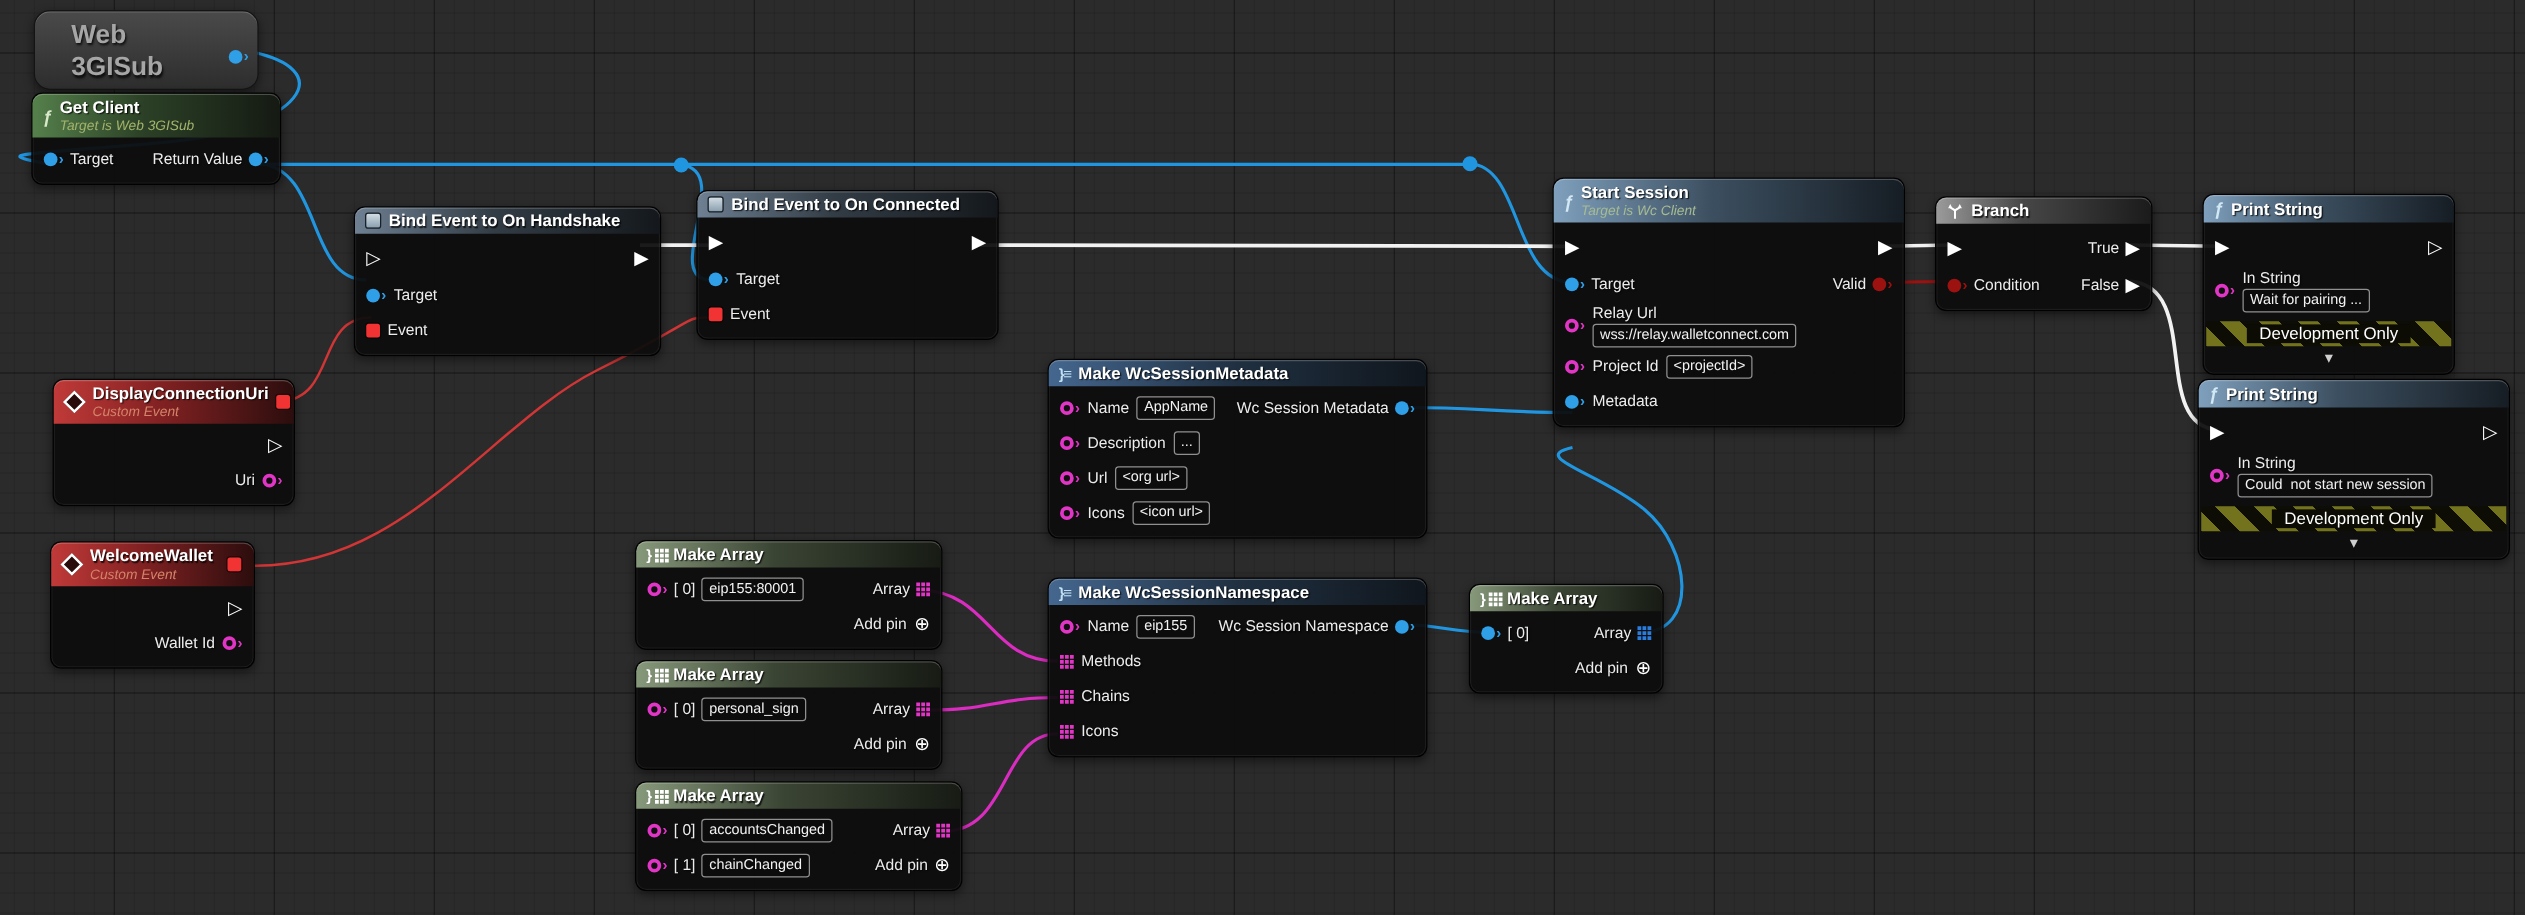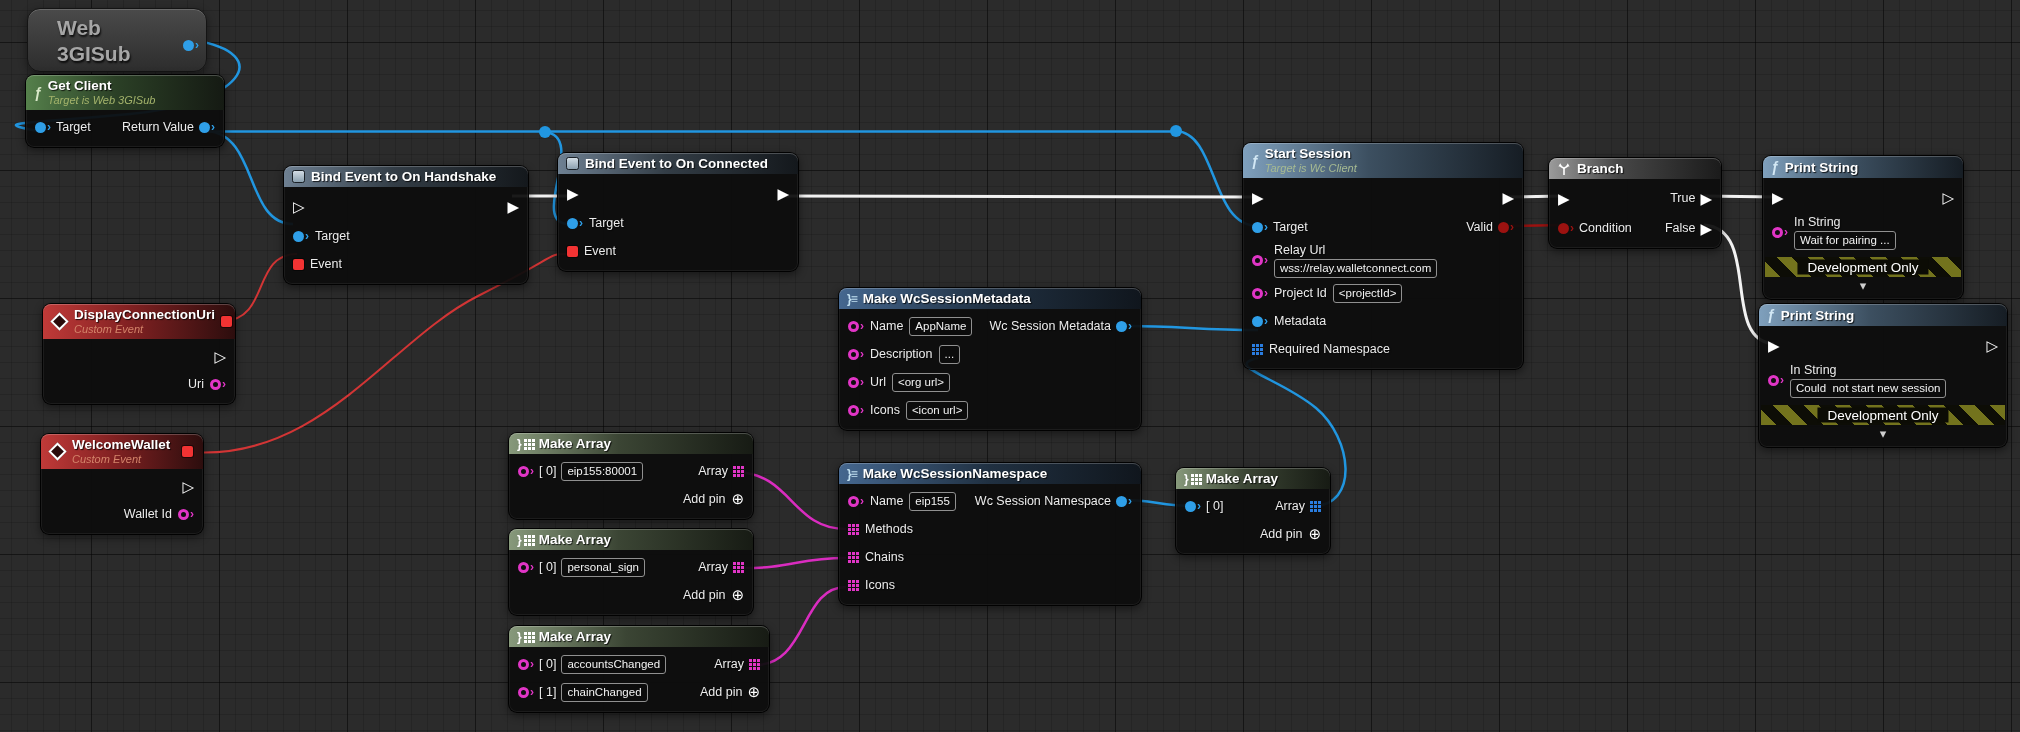--- a/index.html
+++ b/index.html
@@ -220,24 +220,20 @@
       <span class="lbl">Project Id</span>
       <span class="field">&lt;projectId&gt;</span>
     </div>
     <div class="row">
       <span class="pin">
         <span class="pc f obj"></span>
         <span class="chev obj">›</span>
       </span>
       <span class="lbl">Metadata</span>
     </div>
-    <div class="row">
-      <span class="pgrid" style="color:#2a7de0"></span>
-      <span class="lbl">Required Namespace</span>
-    </div>
   </div>
 </div>
 
 <div class="node" style="left:1548px;top:157px;width:172px;">
   <div class="hdr hdr-gray">
     <svg width="14" height="14" viewBox="0 0 14 14">
       <path d="M7 13 L7 7 M7 7 C7 5 4.5 5.5 3.5 4 M7 7 C7 5 9.5 5.5 10.5 4" stroke="#fff" stroke-width="1.6" fill="none"></path>
       <path d="M1.5 4.5 L5 4.5 L3.2 1.2 Z" fill="#fff"></path>
           <path d="M9 4.5 L12.5 4.5 L10.8 1.2 Z" fill="#fff"></path>
     </svg>

